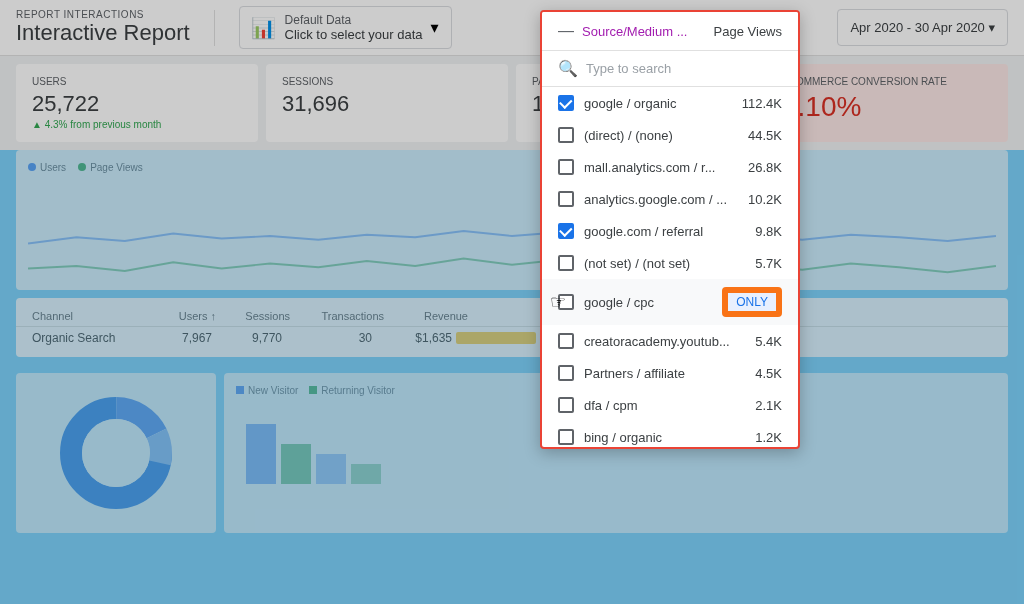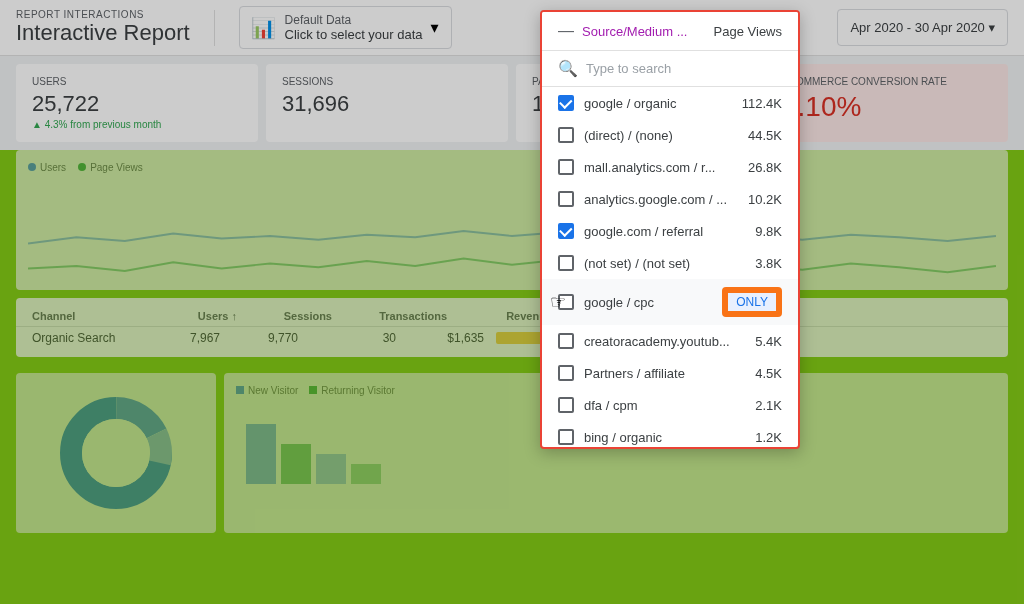--- a/index.html
+++ b/index.html
@@ -9,21 +9,21 @@
       width: 1024px;
       height: 604px;
       overflow: hidden;
       position: relative;
     }
 
     
     .bg-page {
       position: absolute;
       top: 0; left: 0; right: 0; bottom: 0;
-      background: #84cc16;
+      background: #7dd3fc;
     }
 
     
     .header {
       background: #fff;
       padding: 8px 16px;
       display: flex;
       align-items: center;
       border-bottom: 1px solid #e0e0e0;
       height: 56px;
@@ -152,30 +152,29 @@
       background: #fff;
       margin: 0 16px;
       border-radius: 4px;
       padding: 8px 0;
     }
     .table-header {
       display: flex;
       padding: 4px 16px;
       font-size: 11px;
       color: #5f6368;
-      font-weight: 700;
+      font-weight: 400;
       border-bottom: 1px solid #e0e0e0;
-      gap: 25px;
+      gap: 4px;
     }
     .table-row-bg {
       display: flex;
       padding: 4px 16px;
       font-size: 12px;
       color: #3c4043;
-      gap: 8px;
       align-items: center;
     }
     .col-channel { width: 120px; }
     .col-users { width: 60px; text-align: right; }
     .col-sessions { width: 70px; text-align: right; }
     .col-tx { width: 90px; text-align: right; }
     .col-revenue { width: 80px; text-align: right; }
     .revenue-bar {
       height: 12px;
       background: #fbbc04;
@@ -520,21 +519,21 @@
 
     <div class="dropdown-item">
       <div class="checkbox checked"></div>
       <span class="item-label">google.com / referral</span>
       <span class="item-value">9.8K</span>
     </div>
 
     <div class="dropdown-item">
       <div class="checkbox"></div>
       <span class="item-label">(not set) / (not set)</span>
-      <span class="item-value">3.8K</span>
+      <span class="item-value">5.7K</span>
     </div>
 
     <div class="dropdown-item hovered" style="position:relative;">
       <div class="checkbox"></div>
       <span class="item-label">google / cpc</span>
       <span class="cursor-hand">☞</span>
       <button class="only-btn">ONLY</button>
     </div>
 
     <div class="dropdown-item">

